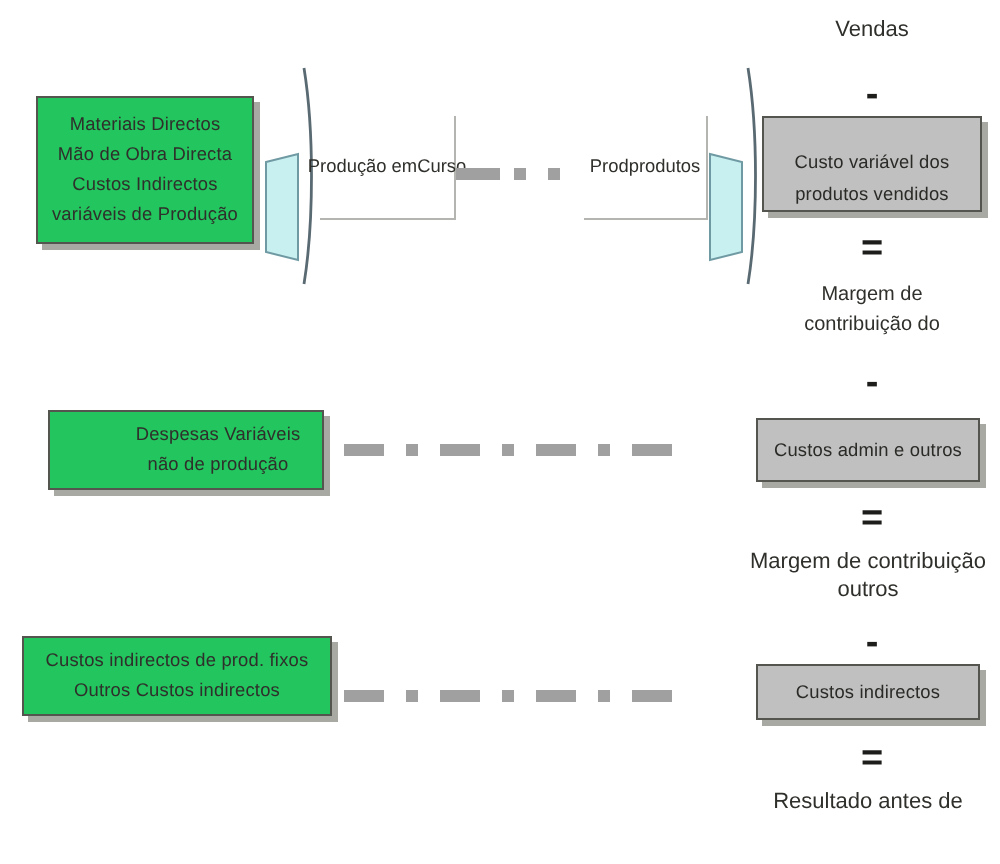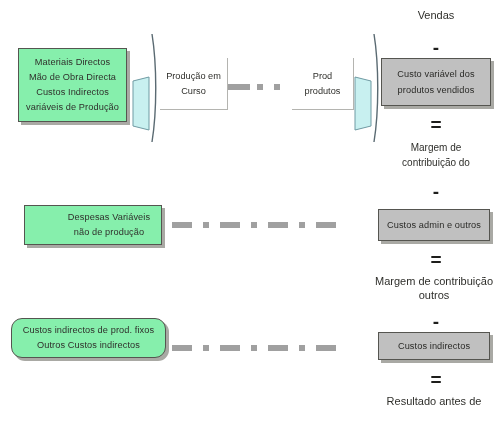--- a/index.html
+++ b/index.html
@@ -17,21 +17,21 @@
   }
 
   #diagram {
     position: absolute;
     inset: 0;
   }
 
   
   .white-box {
     position: absolute;
-    background: #86efac;
+    background: #22c55e;
     border: 1px solid #555550;
     box-shadow: 3px 3px 0 0 #a9a9a4;
     box-sizing: border-box;
     display: flex;
     flex-direction: column;
     align-items: center;
     justify-content: center;
     font-size: 9.2px;
     line-height: 15px;
     color: #2f2f2b;
@@ -59,21 +59,21 @@
   }
   .gray-box .ln { display: block; white-space: nowrap; }
 
   
   .proc {
     position: absolute;
     box-sizing: border-box;
     border-right: 1px solid #b4b4b0;
     border-bottom: 1px solid #b4b4b0;
     display: flex;
-    flex-direction: column;
+    flex-direction: row;
     align-items: center;
     justify-content: center;
     font-size: 9.2px;
     line-height: 15px;
     color: #2f2f2b;
     text-align: left;
   }
   .proc.left-wall {
     border-right: none;
     border-left: 1px solid #b4b4b0;
@@ -175,21 +175,21 @@
 
   <div class="cyan-shape" style="left:352px; top:32px; width:28px; height:112px;">
     <svg width="28" height="112" viewBox="0 0 28 112">
       <path d="M 3 45 L 19 49 L 19 94 L 3 98 Z" fill="#c8f0f0" stroke="#6f9aa3" stroke-width="1"></path>
       <path d="M 22 2 C 27 33, 27 79, 22 110" fill="none" stroke="#5a6a72" stroke-width="1.4"></path>
     </svg>
   </div>
 
   <div class="op op-minus" style="left:406px; top:38px; width:60px;">-</div>
 
-  <div class="gray-box" style="left:381px; top:58px; width:110px; height:48px;">
+  <div class="gray-box" style="left:381px; top:58px; width:110px; height:48px;justify-content:flex-end;">
     <span class="ln">Custo variável dos</span>
     <span class="ln">produtos vendidos</span>
   </div>
 
   <div class="op op-equals" style="left:406px; top:115px; width:60px;">=</div>
 
   <div class="cap italic" style="left:386px; top:140px; width:100px;">Margem de</div>
   <div class="cap italic clip" style="left:380px; top:155px; width:112px; height:14px;">contribuição do</div>
 
   <div class="op op-minus" style="left:406px; top:182px; width:60px;">-</div>
@@ -219,21 +219,21 @@
     <span class="ln">Custos admin  e outros</span>
   </div>
 
   <div class="op op-equals" style="left:406px; top:250px; width:60px;">=</div>
 
   <div class="cap" style="left:375px; top:274px; width:118px;">Margem de contribuição</div>
   <div class="cap" style="left:375px; top:288px; width:118px;">outros</div>
 
   <div class="op op-minus" style="left:406px; top:312px; width:60px;">-</div>
 
-  <div class="white-box" style="left:11px; top:318px; width:155px; height:40px;border-radius:11px;">
+  <div class="white-box" style="left:11px; top:318px; width:155px; height:40px;">
     <span class="ln">Custos indirectos de prod. fixos</span>
     <span class="ln">Outros Custos indirectos</span>
   </div>
 
   <div class="dashdot" style="left:172px; top:345px;">
     <i class="d"></i>
     <i class="s"></i>
     <i class="p"></i>
     <i class="s"></i>
     <i class="d"></i>

